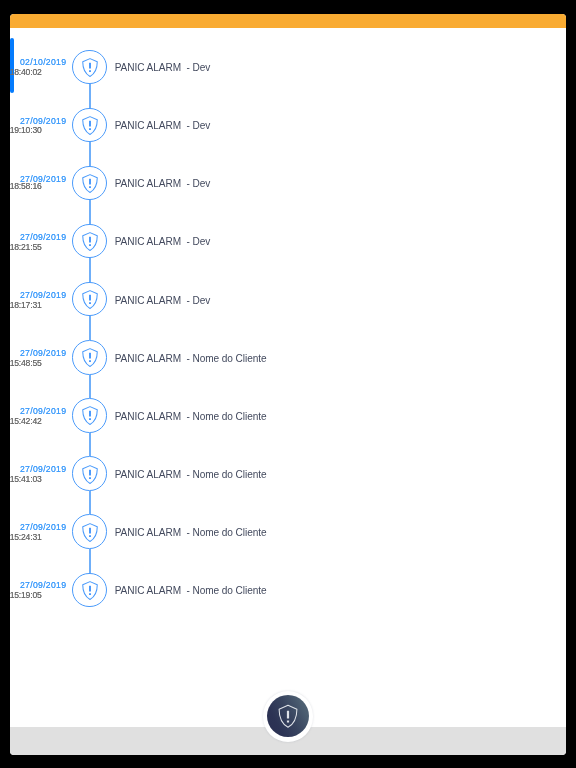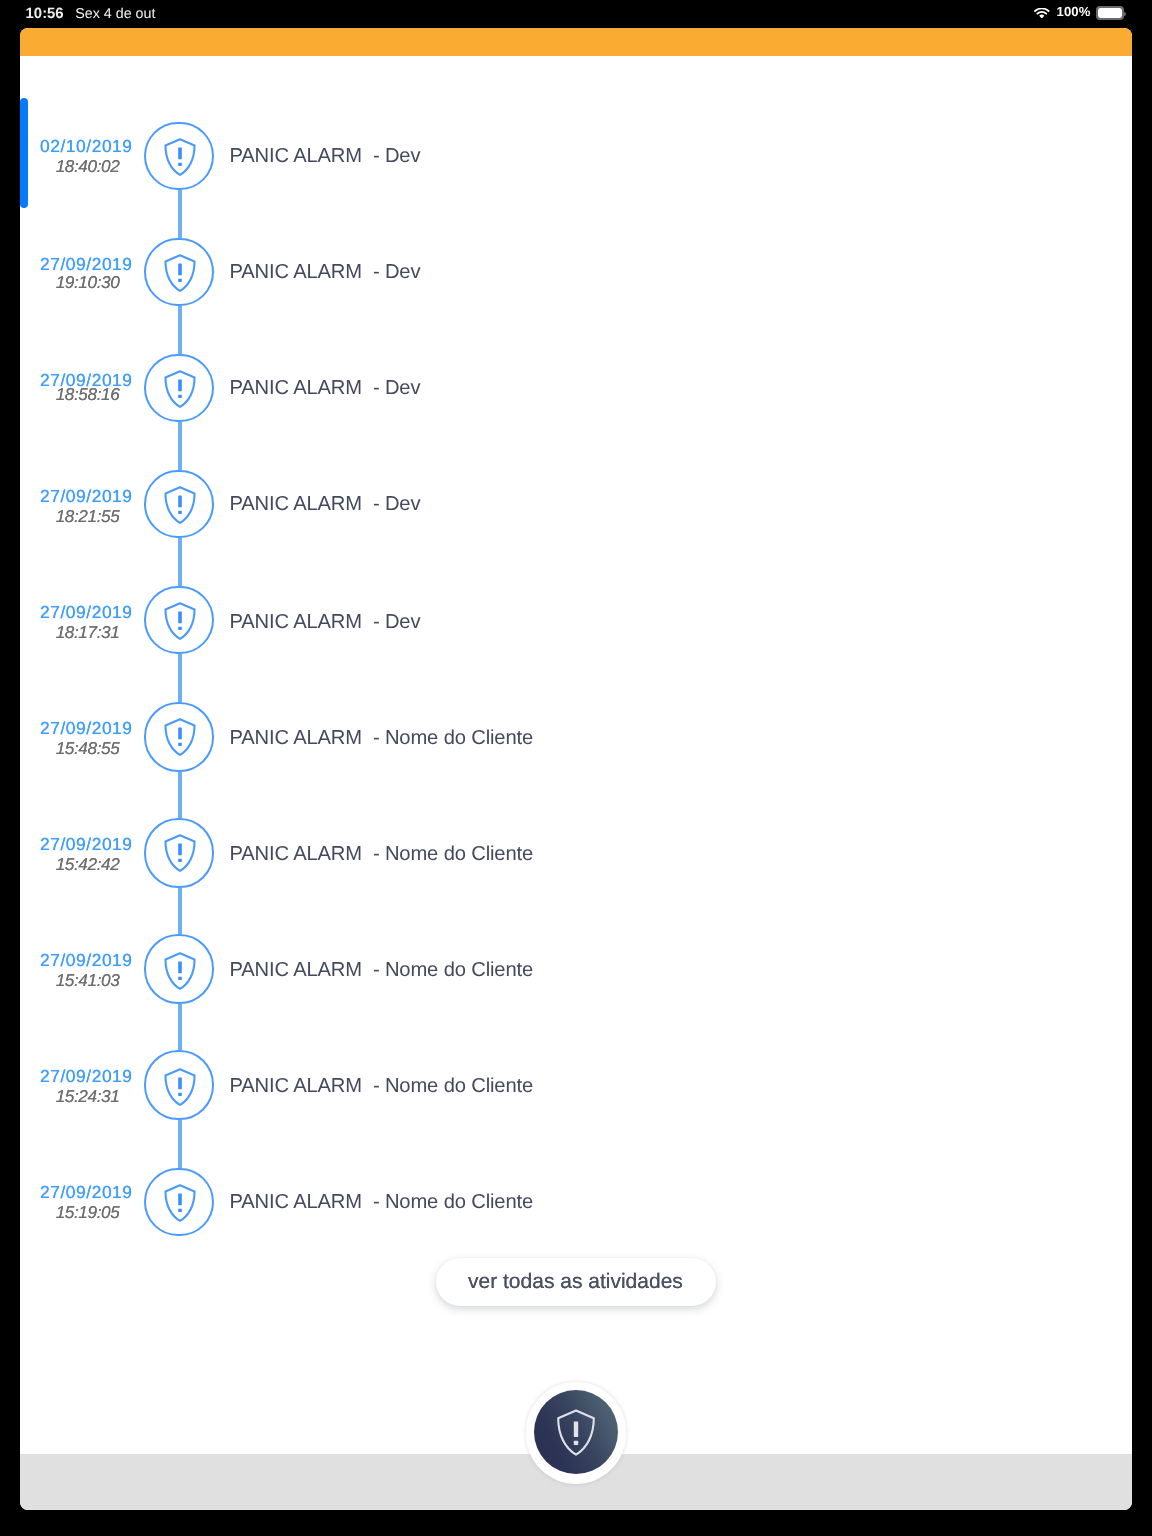--- a/index.html
+++ b/index.html
@@ -27,31 +27,31 @@
   .batt .fill{position:absolute;left:1.05px;top:1.05px;width:11.2px;height:5.1px;background:#fff;border-radius:1.1px;}
   .batt .nub{position:absolute;left:13.7px;top:2.4px;width:1.0px;height:2.5px;background:rgba(255,255,255,.42);
              border-radius:0 1px 1px 0;}
 
   
   #app{position:absolute;left:9.7px;top:13.95px;width:556.8px;height:741.4px;
        background:#fff;border-radius:4px 4px 4px 4px;overflow:hidden;}
   .topbar{position:absolute;left:0;top:0;width:100%;height:13.6px;background:#F9AB32;}
 
   
-  .content{position:absolute;left:0;top:13.6px;width:100%;height:698px;background:#fff;overflow:hidden;margin-top:11px;}
+  .content{position:absolute;left:0;top:13.6px;width:100%;height:698px;background:#fff;overflow:hidden;}
   .scrollbar{position:absolute;left:0.6px;top:10.5px;width:4.1px;height:55.2px;background:#047BFD;border-radius:2.1px;}
 
   .timeline{position:absolute;left:0;top:0;width:100%;height:100%;}
   .row{position:absolute;left:0;width:100%;height:58px;}
   .conn{position:absolute;left:79.6px;width:1.7px;background:#6FAFF9;}
   .node{position:absolute;left:62.8px;width:34.4px;height:34.4px;border:1.3px solid #4B9BFB;
         border-radius:50%;box-sizing:border-box;background:#fff;}
   .node svg{position:absolute;left:50%;top:50%;transform:translate(-50%,-47.5%);display:block;}
   .date{position:absolute;left:0;width:56.6px;text-align:right;color:#3E9CFC;font-size:8.7px;letter-spacing:.28px;white-space:nowrap;text-shadow:0 0 .35px #3E9CFC;}
-  .time{position:absolute;left:0;width:50.0px;text-align:right;color:#6E6E6E;font-size:8.6px;letter-spacing:-.2px;white-space:nowrap;text-shadow:0 0 .3px #6E6E6E;font-style:italic;}
+  .time{position:absolute;left:0;width:50.0px;text-align:left;color:#6E6E6E;font-size:8.6px;letter-spacing:-.2px;white-space:nowrap;text-shadow:0 0 .3px #6E6E6E;}
   .label{position:absolute;left:105px;color:#434A5E;font-size:10.1px;white-space:pre;letter-spacing:-.075px;}
 
   
   .seeall{position:absolute;left:208.2px;top:590.2px;width:139.7px;height:24.2px;background:#fff;
           border-radius:12.5px;box-shadow:0 1.5px 4.2px rgba(60,70,90,.22),0 0 1.2px rgba(60,70,90,.05);
           display:flex;align-items:center;justify-content:center;
           color:#4A5162;font-size:10.5px;text-shadow:0 0 .32px #4A5162;}
 
   
   .footer{position:absolute;left:0;bottom:0;width:100%;height:28.6px;background:#E0E0E0;}
@@ -59,39 +59,20 @@
             box-shadow:0 0 2.2px 0.1px rgba(100,110,130,.20);}
   .fab{position:absolute;left:257.2px;top:681.2px;width:42.3px;height:42.3px;border-radius:50%;
        background:linear-gradient(62deg,#2A3052 0%,#2C3354 26%,#38445F 54%,#4B5D70 80%,#556878 100%);}
   .fab svg{position:absolute;left:50%;top:50%;transform:translate(-50%,-50%);display:block;}
 </style>
 </head>
 <body>
 
 <div id="device">
 
-  <div class="statusbar">
-    <div class="sb-left">
-      <span>10:56</span>
-      <span class="sbdate">Sex 4 de out</span>
-    </div>
-    <div class="sb-right">
-      <svg class="wifi" width="7.8" height="5.6" viewBox="0 0 39 28">
-        <path d="M19.5 26.5 13.2 19.2a8.6 8.6 0 0 1 12.6 0Z" fill="#fff"></path>
-        <path d="M8.4 14.2a16.2 16.2 0 0 1 22.2 0" stroke="#fff" stroke-width="4.6" fill="none" stroke-linecap="round"></path>
-        <path d="M2.6 7.6a25.0 25.0 0 0 1 33.8 0" stroke="#fff" stroke-width="4.6" fill="none" stroke-linecap="round"></path>
-      </svg>
-      <span>100%</span>
-      <span class="batt">
-        <span class="shell"></span>
-          <span class="fill"></span>
-          <span class="nub"></span>
-      </span>
-    </div>
-  </div>
 
   <div id="app">
     <div class="topbar"></div>
     <div class="content">
       <div class="scrollbar"></div>
       <div class="timeline" id="timeline">
           <div class="conn" style="top: 56.4px; height: 23.72px;"></div>
           <div class="row" style="top: 10.2px;">
             <div class="date" style="top:19.7px">02/10/2019</div>
             <div class="time" style="top:29.5px">18:40:02</div>
@@ -214,23 +195,20 @@
             <div class="node" style="top:11.8px">
               <svg width="17.6" height="20.2" viewBox="0 0 34 40">
                 <path d="M17 2.4 L2.6 8.6 C2.6 21.8 8.0 32.6 17 37.7 C26.0 32.6 31.4 21.8 31.4 8.6 Z" fill="none" stroke="#4B9BFB" stroke-width="2.1" stroke-linejoin="round" stroke-linecap="round"></path>
                 <rect x="15.2" y="10.6" width="3.6" height="11.6" rx="0.5" fill="#3A90FC"></rect>
                 <rect x="15.2" y="25.6" width="3.6" height="3.2" rx="0.4" fill="#3A90FC"></rect>
               </svg>
             </div>
             <div class="label" style="top:24.3px">PANIC ALARM  - Nome do Cliente</div>
           </div>
         </div>
-      <div class="seeall">
-        <span>ver todas as atividades</span>
-      </div>
     </div>
     <div class="footer"></div>
     <div class="fab-ring"></div>
     <div class="fab">
       <svg width="21" height="24" viewBox="0 0 42 48">
         <path d="M21 2.5 L3.2 10.3 C3.2 26.8 10.0 40.2 21 46.6 C32.0 40.2 38.8 26.8 38.8 10.3 Z" fill="none" stroke="#DFE2E8" stroke-width="2.1" stroke-linejoin="round" stroke-linecap="round"></path>
         <rect x="18.8" y="13.6" width="4.4" height="15.5" rx="0.6" fill="#DFE2E8"></rect>
         <rect x="18.8" y="32.8" width="4.4" height="4.3" rx="0.5" fill="#DFE2E8"></rect>
       </svg>
     </div>

